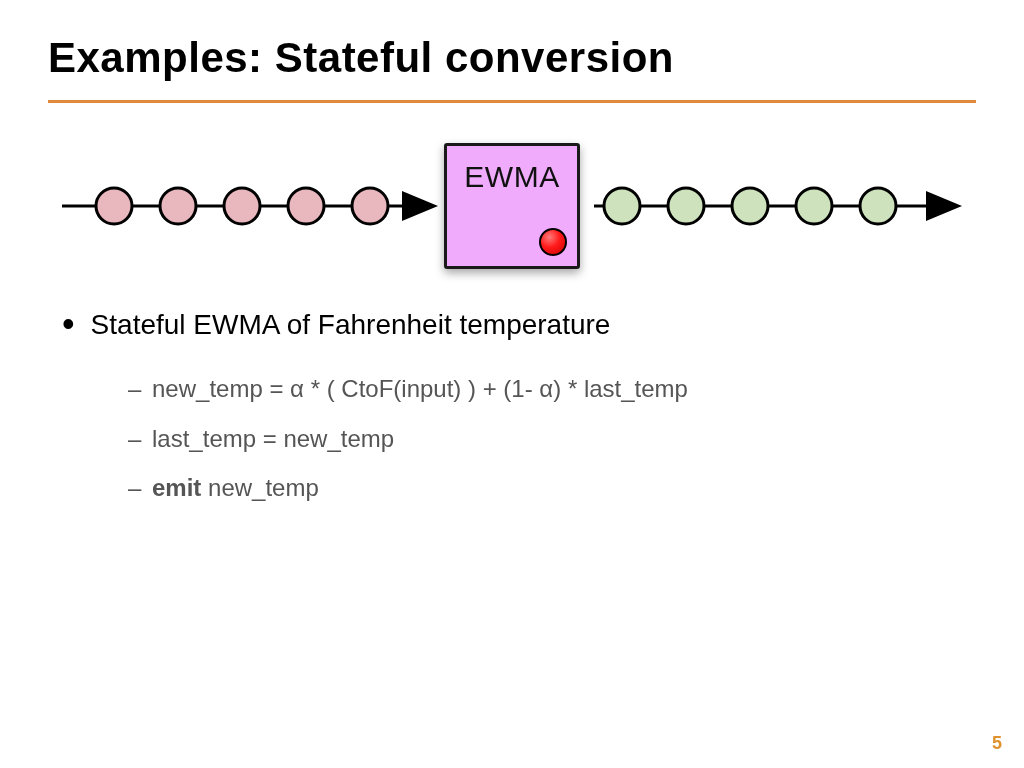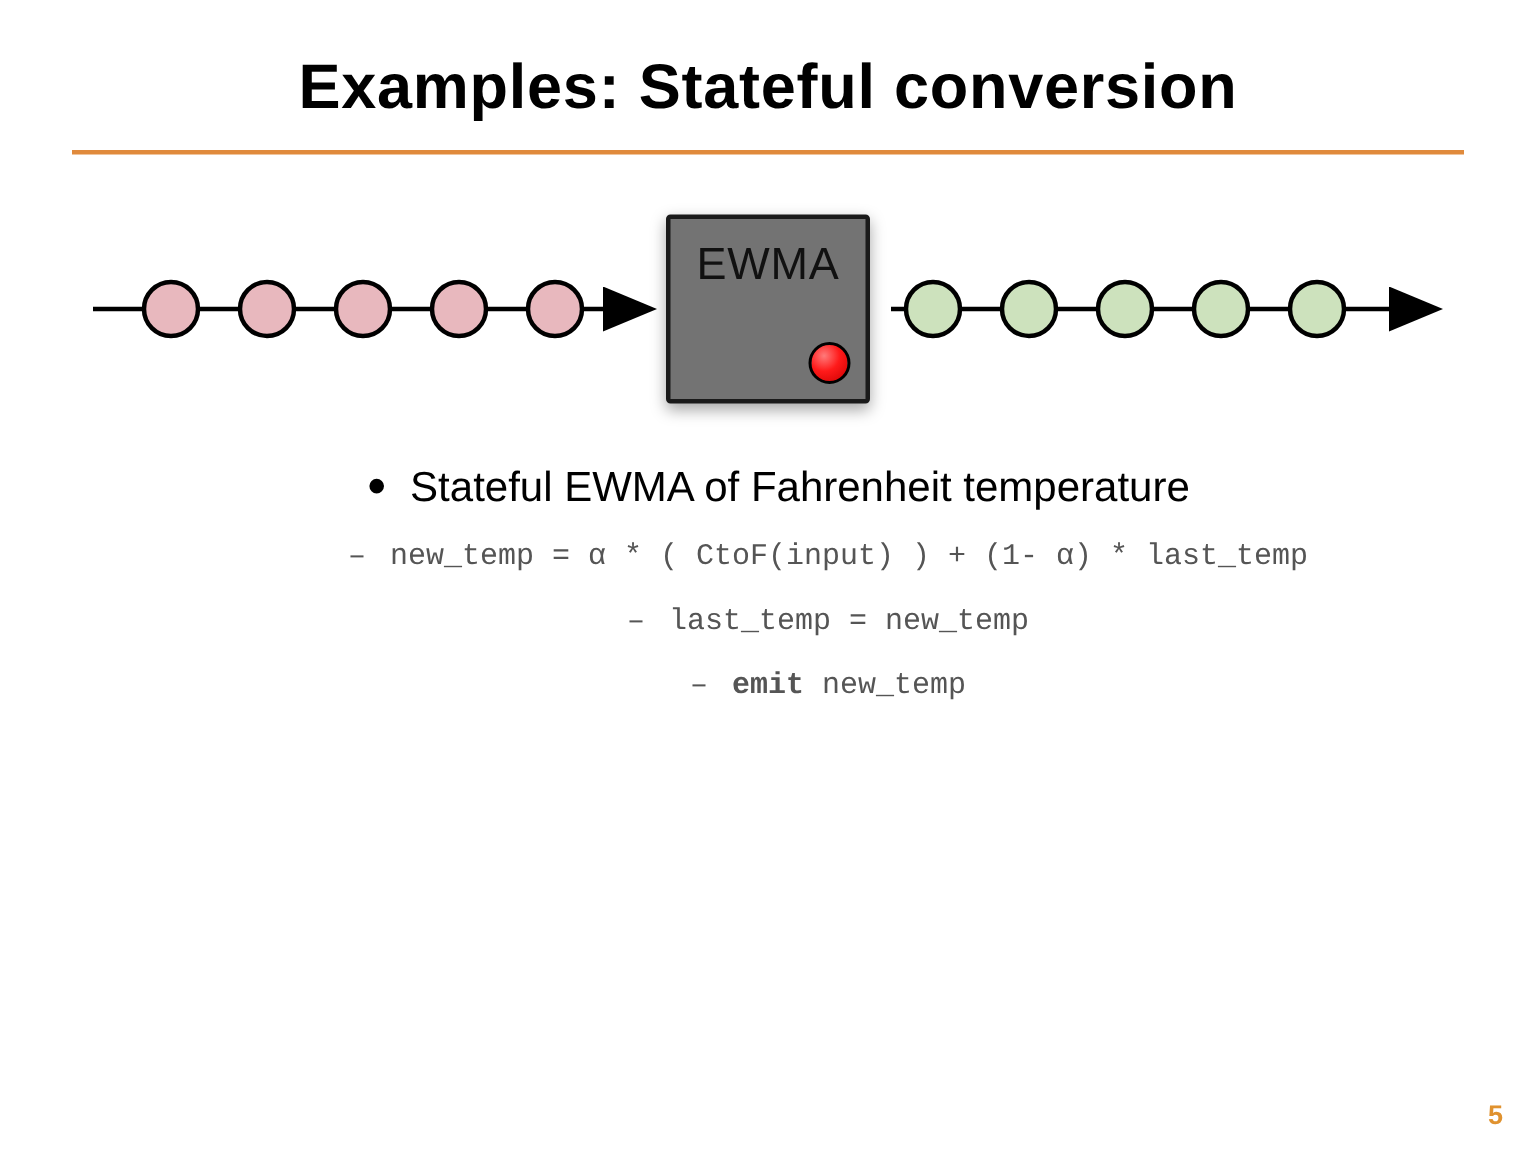--- a/index.html
+++ b/index.html
@@ -11,21 +11,20 @@
     font-family: Arial, Helvetica, sans-serif;
     position: relative;
     overflow: hidden;
   }
   .slide {
     position: relative;
     width: 1024px;
     height: 768px;
     box-sizing: border-box;
     padding: 34px 48px 0 48px;
-    text-align: center;
   }
   .title {
     font-size: 42px;
     font-weight: 700;
     color: #000;
     margin: 0 0 18px 0;
     letter-spacing: 0.5px;
   }
   .rule {
     border: none;
@@ -43,21 +42,21 @@
     display: flex;
     align-items: center;
     position: relative;
   }
   svg.stream-svg {
     display: block;
   }
   .ewma-box {
     width: 130px;
     height: 106px;
-    background: #737373;
+    background: #f0abfc;
     border: 3px solid #1a1a1a;
     border-radius: 3px;
     box-shadow: 0 4px 10px rgba(0,0,0,0.35);
     display: flex;
     flex-direction: column;
     align-items: center;
     justify-content: flex-start;
     padding-top: 14px;
     position: relative;
     font-size: 30px;
@@ -92,24 +91,23 @@
     vertical-align: -2px;
     padding-right: 6px;
   }
   ul.top > li {
     margin-bottom: 4px;
     padding-left: 14px;
   }
   ul.sub {
     list-style: none;
     padding-left: 66px;
-    margin-top: 10px;
-    font-size: 20px;
+    margin-top: 24px;
+    font-size: 24px;
     color: #555;
-    font-family: Liberation Mono, monospace;
   }
   ul.sub > li::before {
     content: "– ";
     padding-right: 4px;
   }
   ul.sub > li {
     margin-bottom: 12px;
   }
   .page-num {
     position: absolute;

